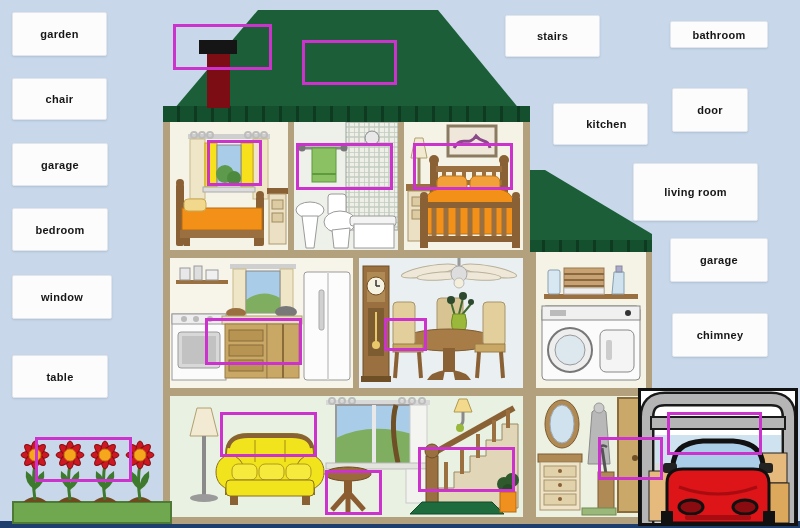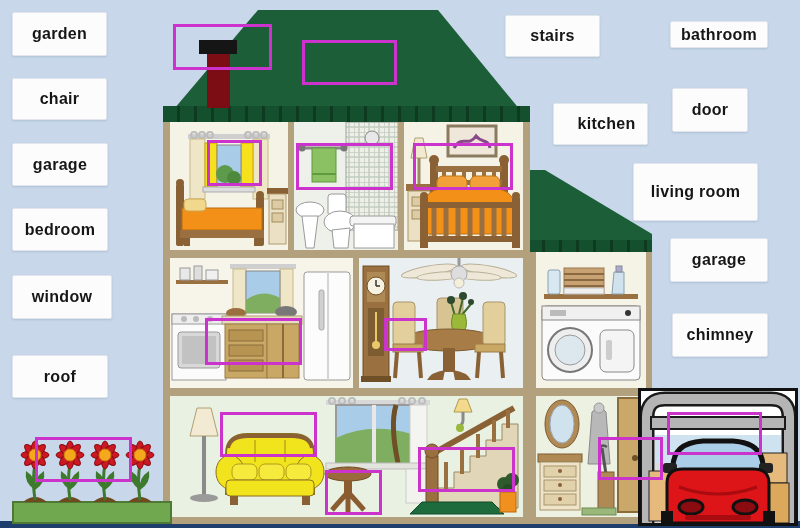--- a/index.html
+++ b/index.html
@@ -1,21 +1,21 @@
 <!DOCTYPE html>
 <html><head>
 <meta charset="utf-8">
 <style>
   html,body{margin:0;padding:0;}
   #scene{position:relative;width:800px;height:528px;background:#c8d8ea;overflow:hidden;
          font-family:"Liberation Sans",sans-serif;}
   .abs{position:absolute;box-sizing:border-box;}
   .label{position:absolute;box-sizing:border-box;display:flex;align-items:center;justify-content:center;
          background:#fcfcfd;border:1px solid #e2e6ec;border-radius:2px;
-         font-weight:700;font-size:16px;color:#161616;letter-spacing:.3px;
+         font-weight:700;font-size:11px;color:#161616;letter-spacing:.3px;
          box-shadow:0 1px 2px rgba(70,90,120,.18);}
   .hl{position:absolute;box-sizing:border-box;border:3px solid #cc33cc;background:transparent;z-index:40;}
   .room{position:absolute;box-sizing:border-box;}
   svg{display:block;}
   
   .frame{background:#b2a17c;}
   .eave{background:#14502e;
         background-image:repeating-linear-gradient(90deg,transparent 0 14px,rgba(0,0,0,.28) 14px 17px);}
 </style>
 </head>
@@ -375,21 +375,21 @@
         <circle cx="0" cy="27" r="6" fill="#f6a81c" stroke="#c87c0e"></circle>
       </g>
     </svg>
   </div>
 
   <div class="label" style="left:12px;top:12px;width:95px;height:44px;">garden</div>
   <div class="label" style="left:12px;top:78px;width:95px;height:42px;">chair</div>
   <div class="label" style="left:12px;top:143px;width:96px;height:43px;">garage</div>
   <div class="label" style="left:12px;top:208px;width:96px;height:43px;">bedroom</div>
   <div class="label" style="left:12px;top:275px;width:100px;height:44px;">window</div>
-  <div class="label" style="left:12px;top:355px;width:96px;height:43px;">roof</div>
+  <div class="label" style="left:12px;top:355px;width:96px;height:43px;">table</div>
 
   <div class="label" style="left:505px;top:15px;width:95px;height:42px;">stairs</div>
   <div class="label" style="left:670px;top:21px;width:98px;height:27px;">bathroom</div>
   <div class="label" style="left:553px;top:103px;width:95px;height:42px;padding-left:12px;">kitchen</div>
   <div class="label" style="left:672px;top:88px;width:76px;height:44px;">door</div>
   <div class="label" style="left:633px;top:163px;width:125px;height:58px;">living room</div>
   <div class="label" style="left:670px;top:238px;width:98px;height:44px;">garage</div>
   <div class="label" style="left:672px;top:313px;width:96px;height:44px;">chimney</div>
 
   <div class="hl" style="left:173px;top:24px;width:99px;height:46px;"></div>

